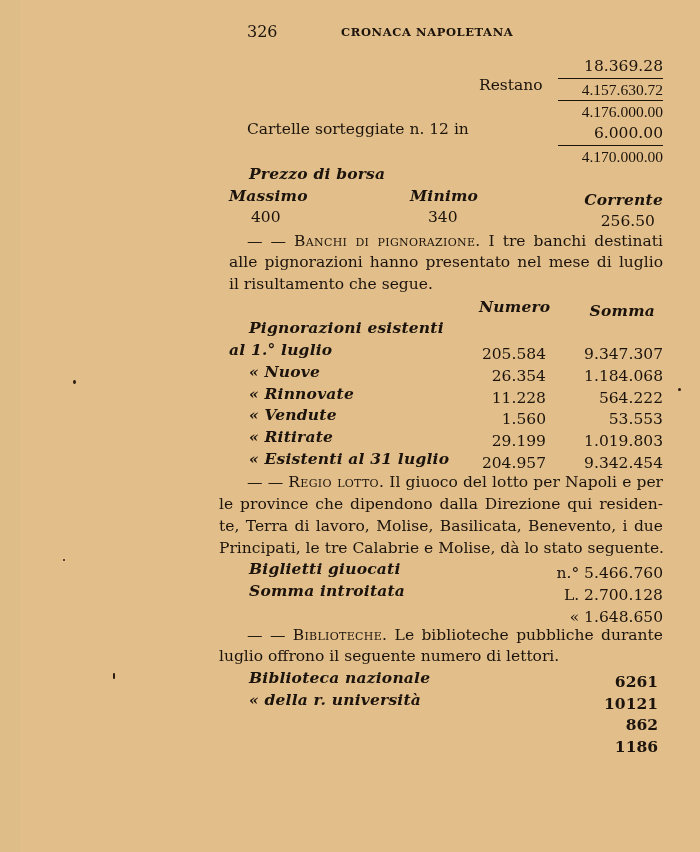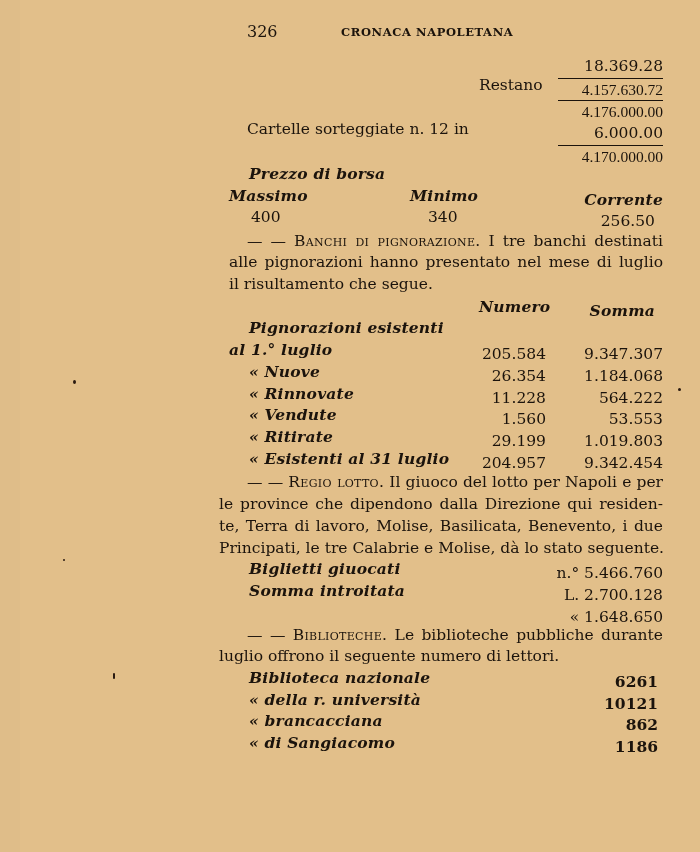--- a/index.html
+++ b/index.html
@@ -146,21 +146,19 @@
 
   <div class="line" style="top:667px;">
     <span class="it" style="position:absolute;left:20px;">Biblioteca nazionale</span>
     <span class="r b" style="right:5px;">6261</span>
   </div>
   <div class="line" style="top:689px;">
     <span class="it" style="position:absolute;left:20px;">« della r. università</span>
     <span class="r b" style="right:5px;">10121</span>
   </div>
   <div class="line" style="top:710px;">
-    <span class="it" style="position:absolute;left:20px;">« brancacciana</span>
     <span class="r b" style="right:5px;">862</span>
   </div>
   <div class="line" style="top:732px;">
-    <span class="it" style="position:absolute;left:20px;">« di Sangiacomo</span>
     <span class="r b" style="right:5px;">1186</span>
   </div>
 
 </div>
 
 </body></html>

